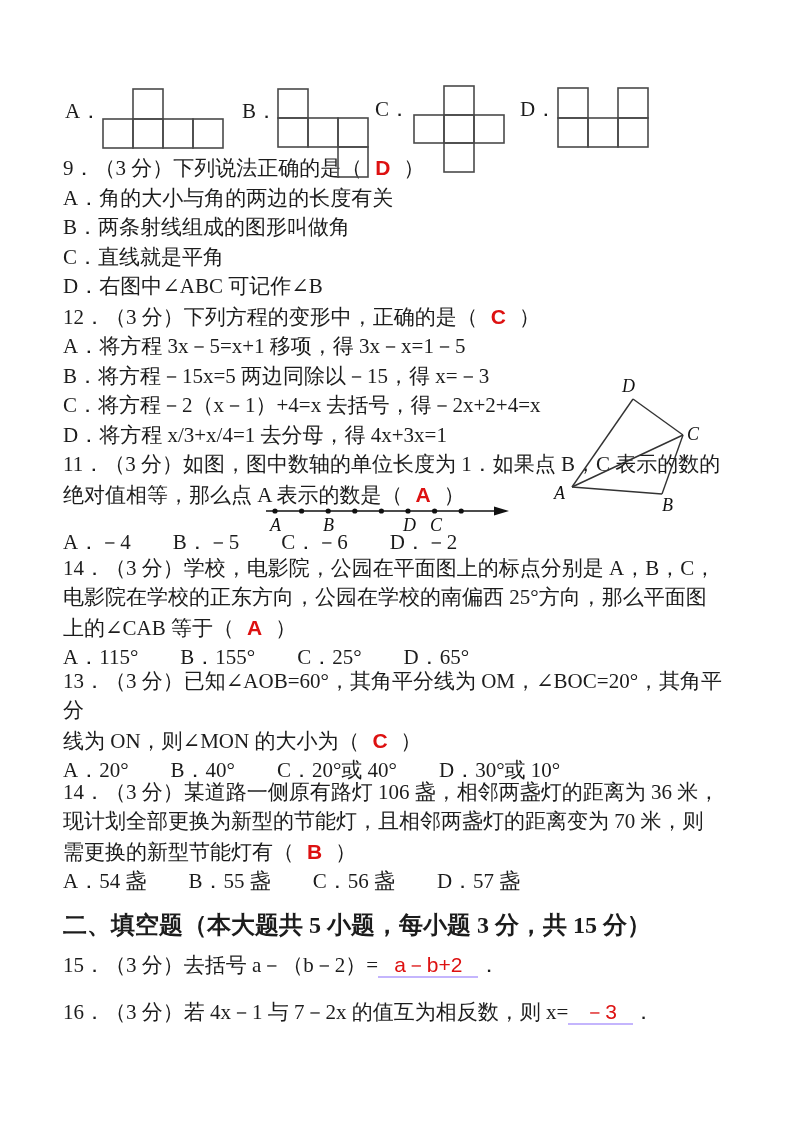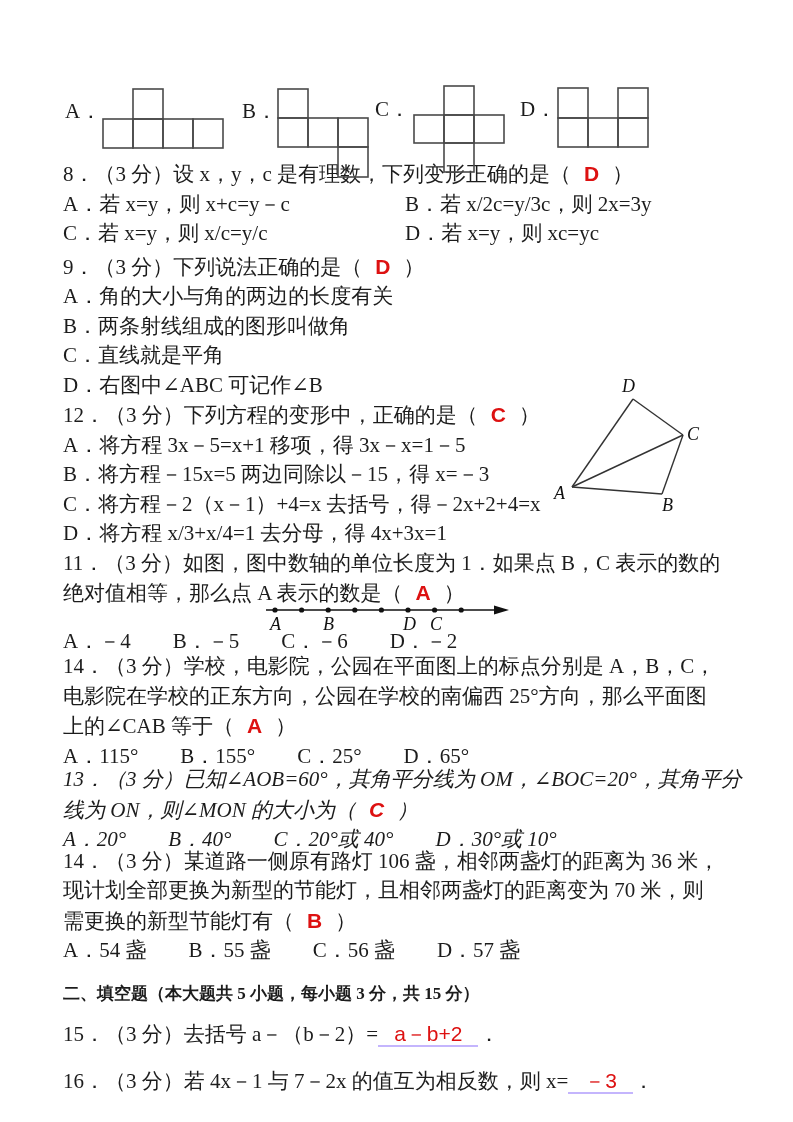--- a/index.html
+++ b/index.html
@@ -39,25 +39,25 @@
     font-family:"Liberation Serif","DejaVu Serif",serif;
     font-style:italic;font-size:18px;fill:#111111;
   }
   
   .numline{height:26px;}
   .numline svg{margin-left:202px;margin-top:-8px;display:block;}
   .numline .axis{stroke:#111111;stroke-width:1.7;}
   .numline circle{fill:#111111;}
   .numline polygon{fill:#111111;}
   .section-title{
-    font-weight:700;font-size:17px;line-height:32px;margin-top:12px;
+    font-weight:700;font-size:24px;line-height:32px;margin-top:12px;
   }
   .q9{margin-top:3px;}
   .q12{margin-top:-4px;}
-  .q13{margin-top:-6px;font-style:italic;}
+  .q13{margin-top:-6px;}
   .q14{margin-top:-8px;}
   .q15{margin-top:9px;}
   .q16{margin-top:17px;}
 </style>
 </head>
 <body>
 
 <div class="page">
 
   <div class="opts-row">
@@ -91,25 +91,20 @@
     <span class="lbl" style="left:520px;top:10px;">D．</span>
     <svg class="pent" style="left:557px;top:2px;" width="94" height="62">
       <rect x="1" y="1" width="30" height="30"></rect>
       <rect x="61" y="1" width="30" height="30"></rect>
       <rect x="1" y="31" width="30" height="29"></rect>
       <rect x="31" y="31" width="30" height="29"></rect>
       <rect x="61" y="31" width="30" height="29"></rect>
     </svg>
   </div>
 
-  <div class="q8" style="margin-top:9px;">
-    <div class="line"><span>8．（3 分）设 x，y，c 是有理数，下列变形正确的是（</span><span class="ans">D</span><span>）</span></div>
-    <div class="line"><span class="col-left">A．若 x=y，则 x+c=y－c</span><span>B．若 x/2c=y/3c，则 2x=3y</span></div>
-    <div class="line"><span class="col-left">C．若 x=y，则 x/c=y/c</span><span>D．若 x=y，则 xc=yc</span></div>
-  </div>
 
   <div class="q9">
     <div class="line"><span>9．（3 分）下列说法正确的是（</span><span class="ans">D</span><span>）</span></div>
     <div class="line">A．角的大小与角的两边的长度有关</div>
     <div class="line">B．两条射线组成的图形叫做角</div>
     <div class="line">C．直线就是平角</div>
     <div class="line">D．右图中∠ABC 可记作∠B</div>
   </div>
 
   <div class="q10">

